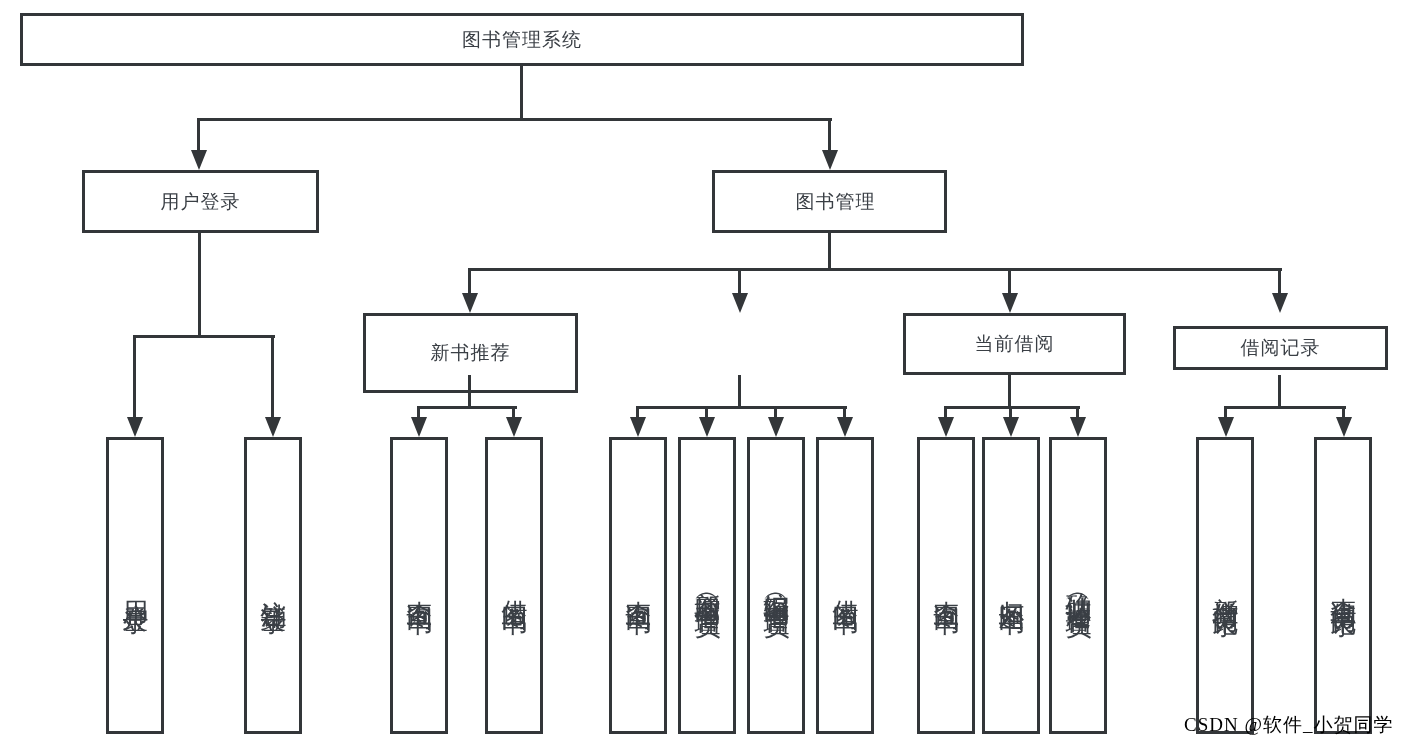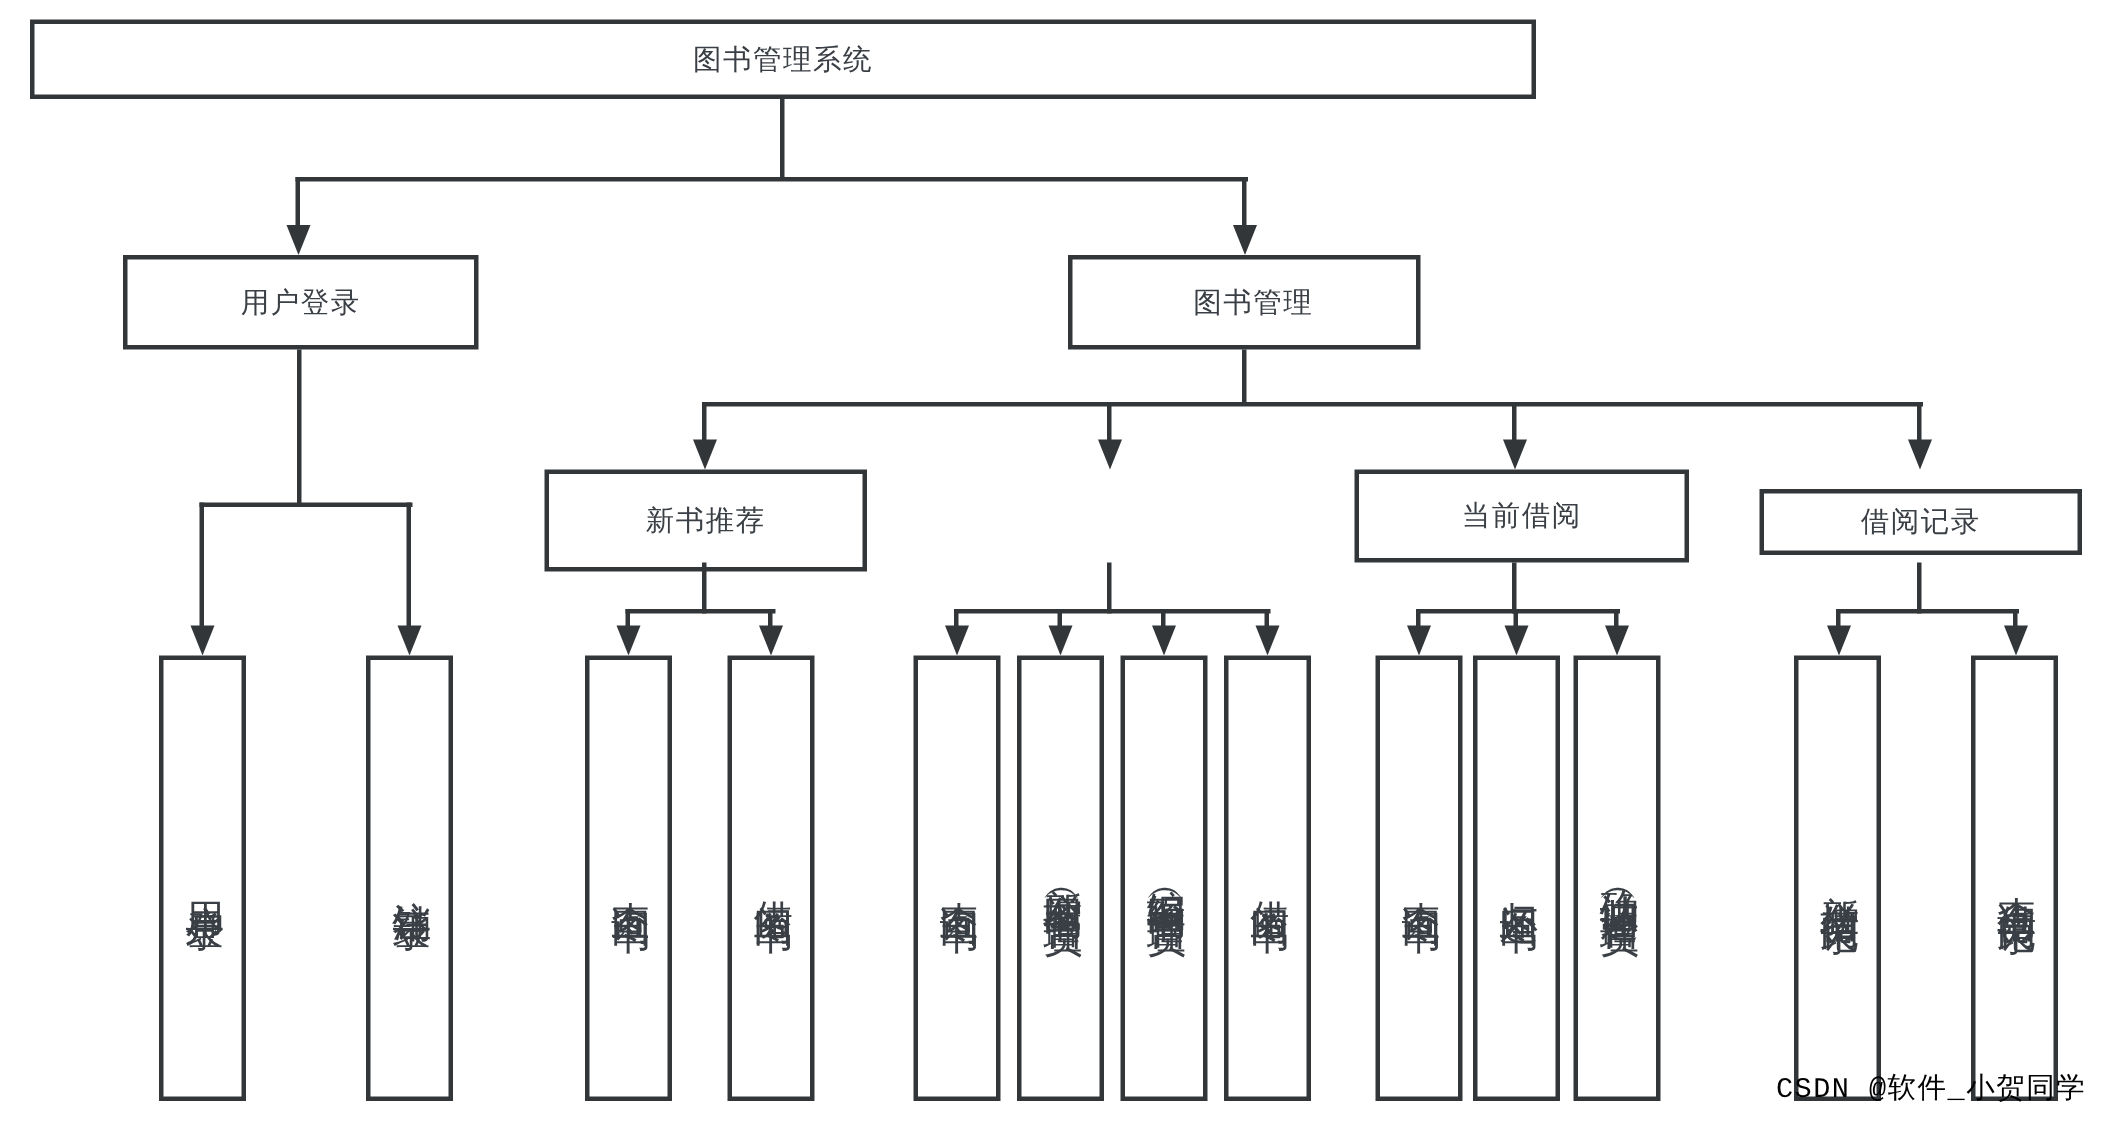--- a/index.html
+++ b/index.html
@@ -1,21 +1,21 @@
 <!DOCTYPE html>
 <html><head>
 <meta charset="utf-8">
 <style>
   html, body { margin: 0; padding: 0; background: #ffffff; }
   .canvas {
     position: relative;
     width: 1405px;
     height: 747px;
     background: #ffffff;
-    font-family: Liberation Mono, monospace;
+    font-family: Liberation Serif, serif;
     color: #3a3f45;
     overflow: hidden;
   }
   .node {
     position: absolute;
     box-sizing: border-box;
     border: 3px solid #333639;
     background: #ffffff;
     display: flex;
     align-items: center;
@@ -85,21 +85,21 @@
   <div class="line" style="left:468px; top:268px; width:814px; height:3px;"></div>
   <div class="line" style="left:468px; top:268px; width:3px; height:28px;"></div>
   <div class="arrow" style="left:462px; top:293px;"></div>
   <div class="line" style="left:738px; top:268px; width:3px; height:28px;"></div>
   <div class="arrow" style="left:732px; top:293px;"></div>
   <div class="line" style="left:1008px; top:268px; width:3px; height:28px;"></div>
   <div class="arrow" style="left:1002px; top:293px;"></div>
   <div class="line" style="left:1278px; top:268px; width:3px; height:28px;"></div>
   <div class="arrow" style="left:1272px; top:293px;"></div>
 
-  <div class="node hnode" style="left:363px; top:313px; width:215px; height:68px;">新书推荐</div>
+  <div class="node hnode" style="left:363px; top:313px; width:215px; height:80px;">新书推荐</div>
   <div class="node hnode" style="left:903px; top:313px; width:223px; height:62px;">当前借阅</div>
   <div class="node hnode" style="left:1173px; top:326px; width:215px; height:44px;">借阅记录</div>
 
   <div class="line" style="left:468px; top:375px; width:3px; height:34px;"></div>
   <div class="line" style="left:417px; top:406px; width:100px; height:3px;"></div>
   <div class="line" style="left:417px; top:406px; width:3px; height:15px;"></div>
   <div class="arrow" style="left:411px; top:417px;"></div>
   <div class="line" style="left:512px; top:406px; width:3px; height:15px;"></div>
   <div class="arrow" style="left:506px; top:417px;"></div>
 

